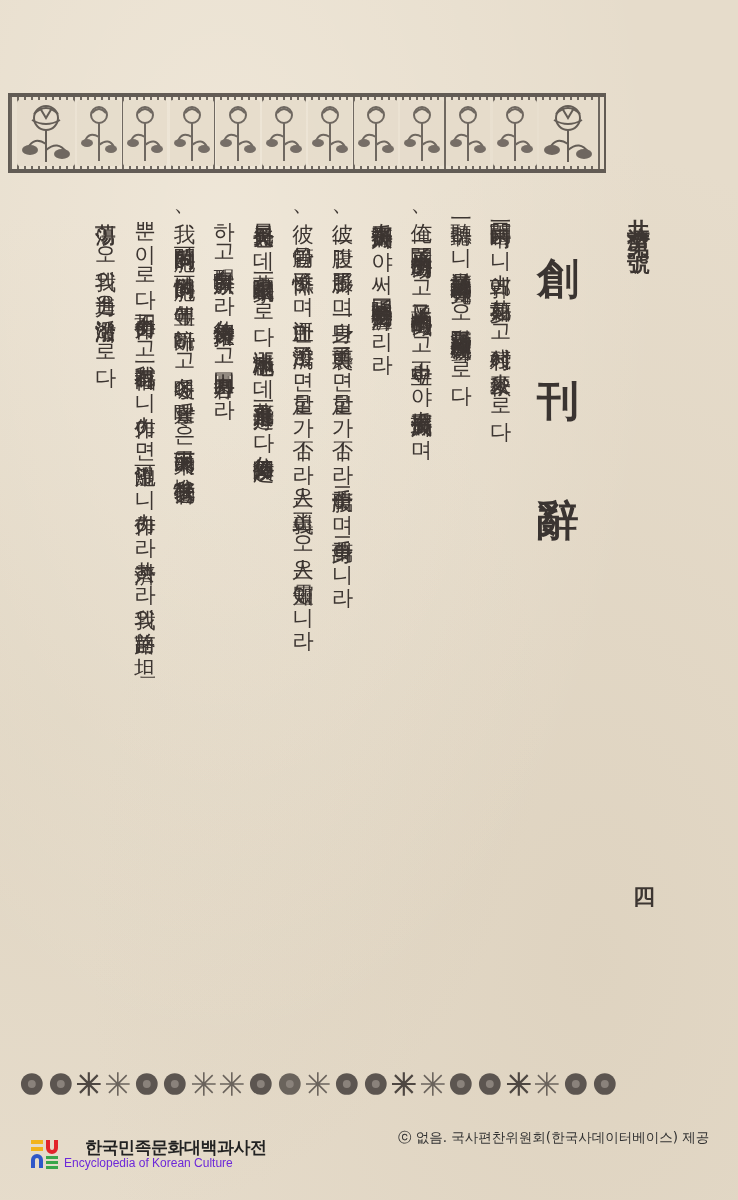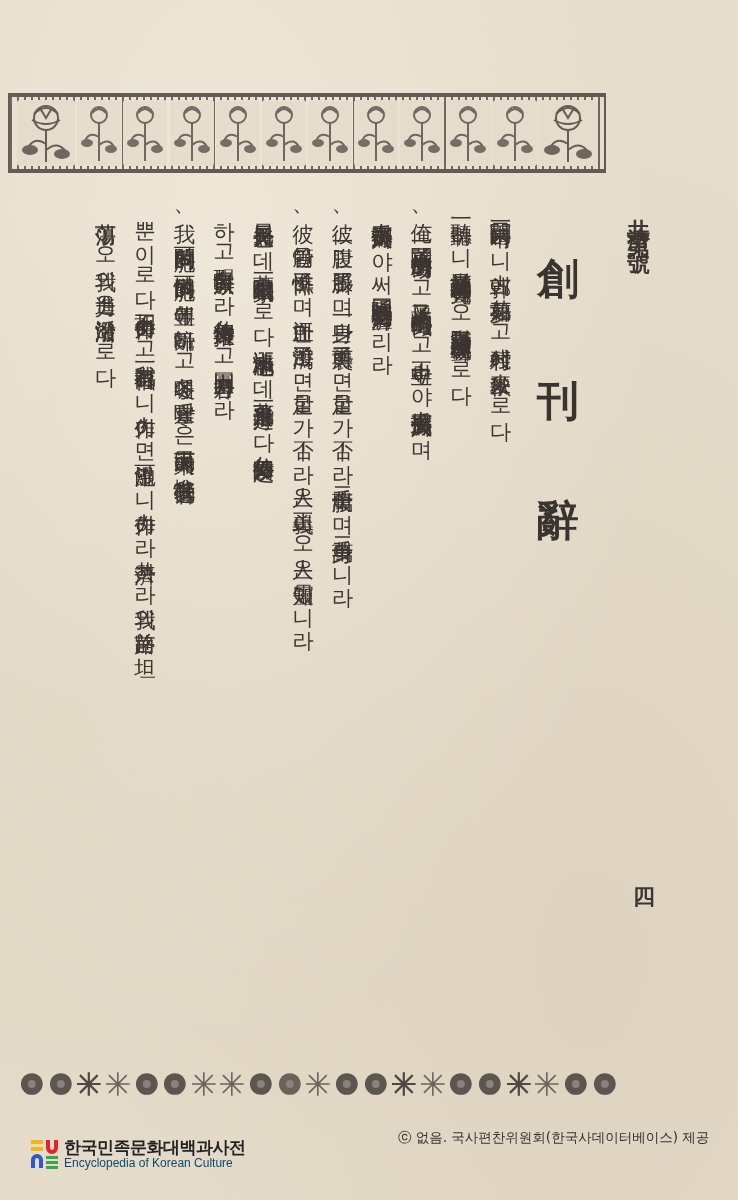--- a/index.html
+++ b/index.html
@@ -71,22 +71,22 @@
     display: flex; align-items: center; gap: 1px;
   }
   .bottom-band .orn { width: 28px; height: 28px; }
 
   
   .footer-logo {
     position: absolute; left: 30px; top: 1138px; display: flex; align-items: center; gap: 4px;
   }
   .logo-mark { width: 30px; height: 32px; position: relative; }
   .logo-texts { display: flex; flex-direction: column; }
-  .logo-ko { font-family: "DejaVu Sans", sans-serif; font-size: 17px; font-weight: bold; color: #222; line-height: 19px; letter-spacing: -0.5px; }
-  .logo-en { font-family: "Liberation Sans", sans-serif; font-size: 12px; color: #0c4a6e; line-height: 13px; }
+  .logo-ko { font-family: "DejaVu Sans", sans-serif; font-size: 17px; font-weight: bold; color: #222; line-height: 19px; letter-spacing: -0.5px; margin-left: 21px; }
+  .logo-en { font-family: "Liberation Sans", sans-serif; font-size: 12px; color: #6d28d9; line-height: 13px; }
   .credit {
     position: absolute; left: 398px; top: 1129px; white-space: nowrap;
     font-family: "DejaVu Sans", sans-serif; font-size: 13.5px; color: #333;
   }
 </style>
 </head>
 <body>
 
 <div class="page">
 

